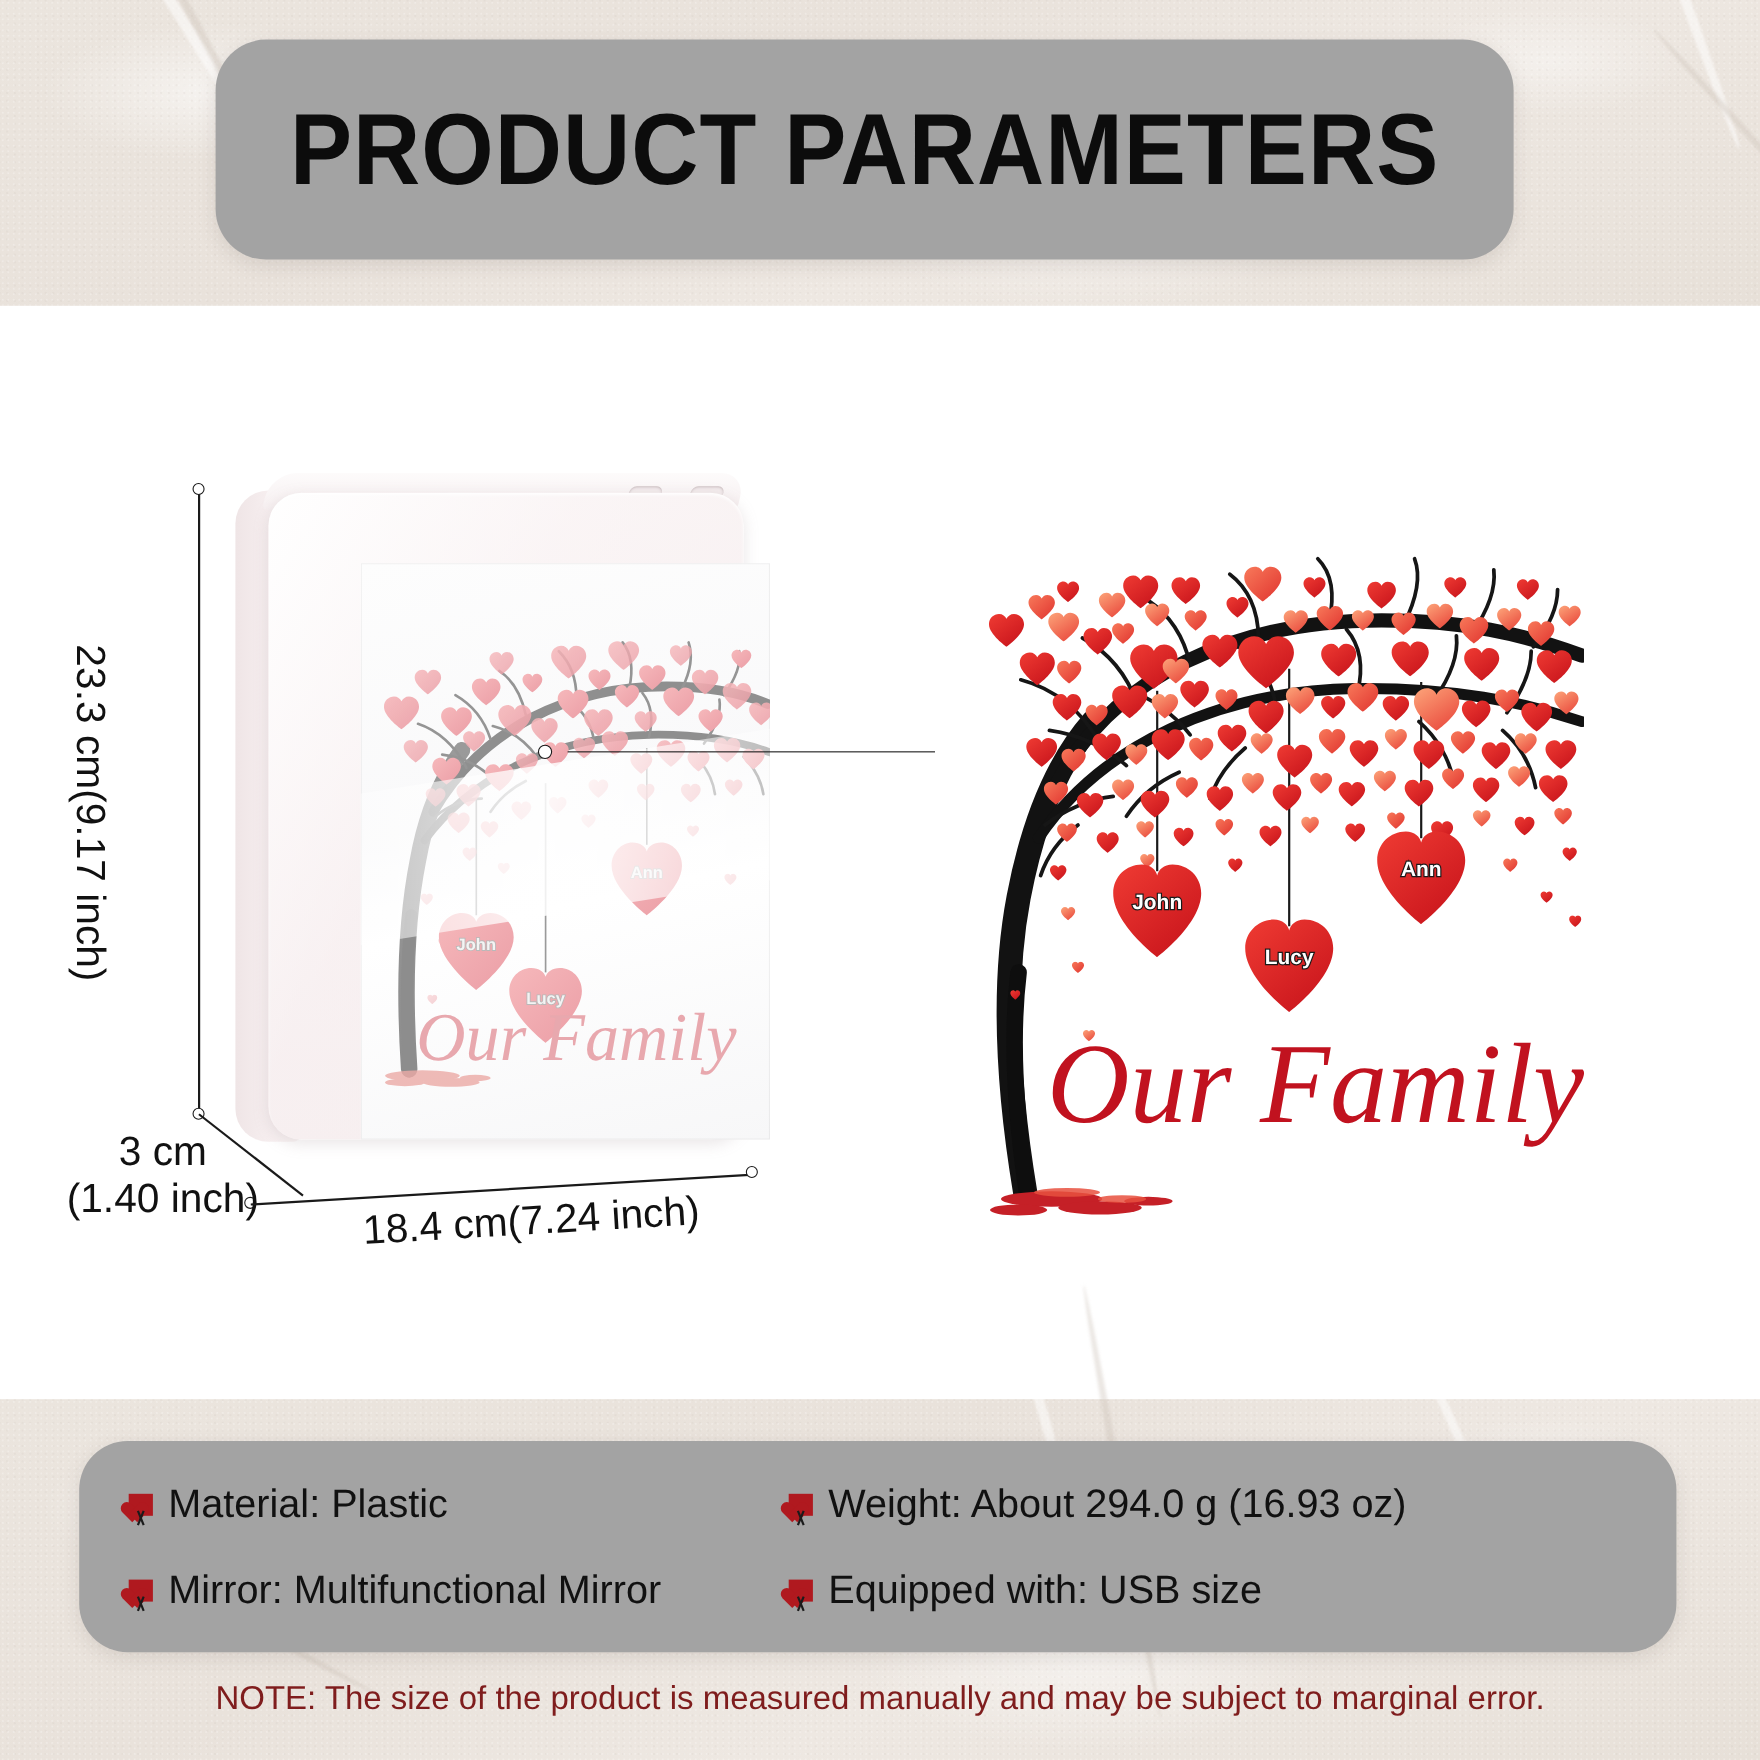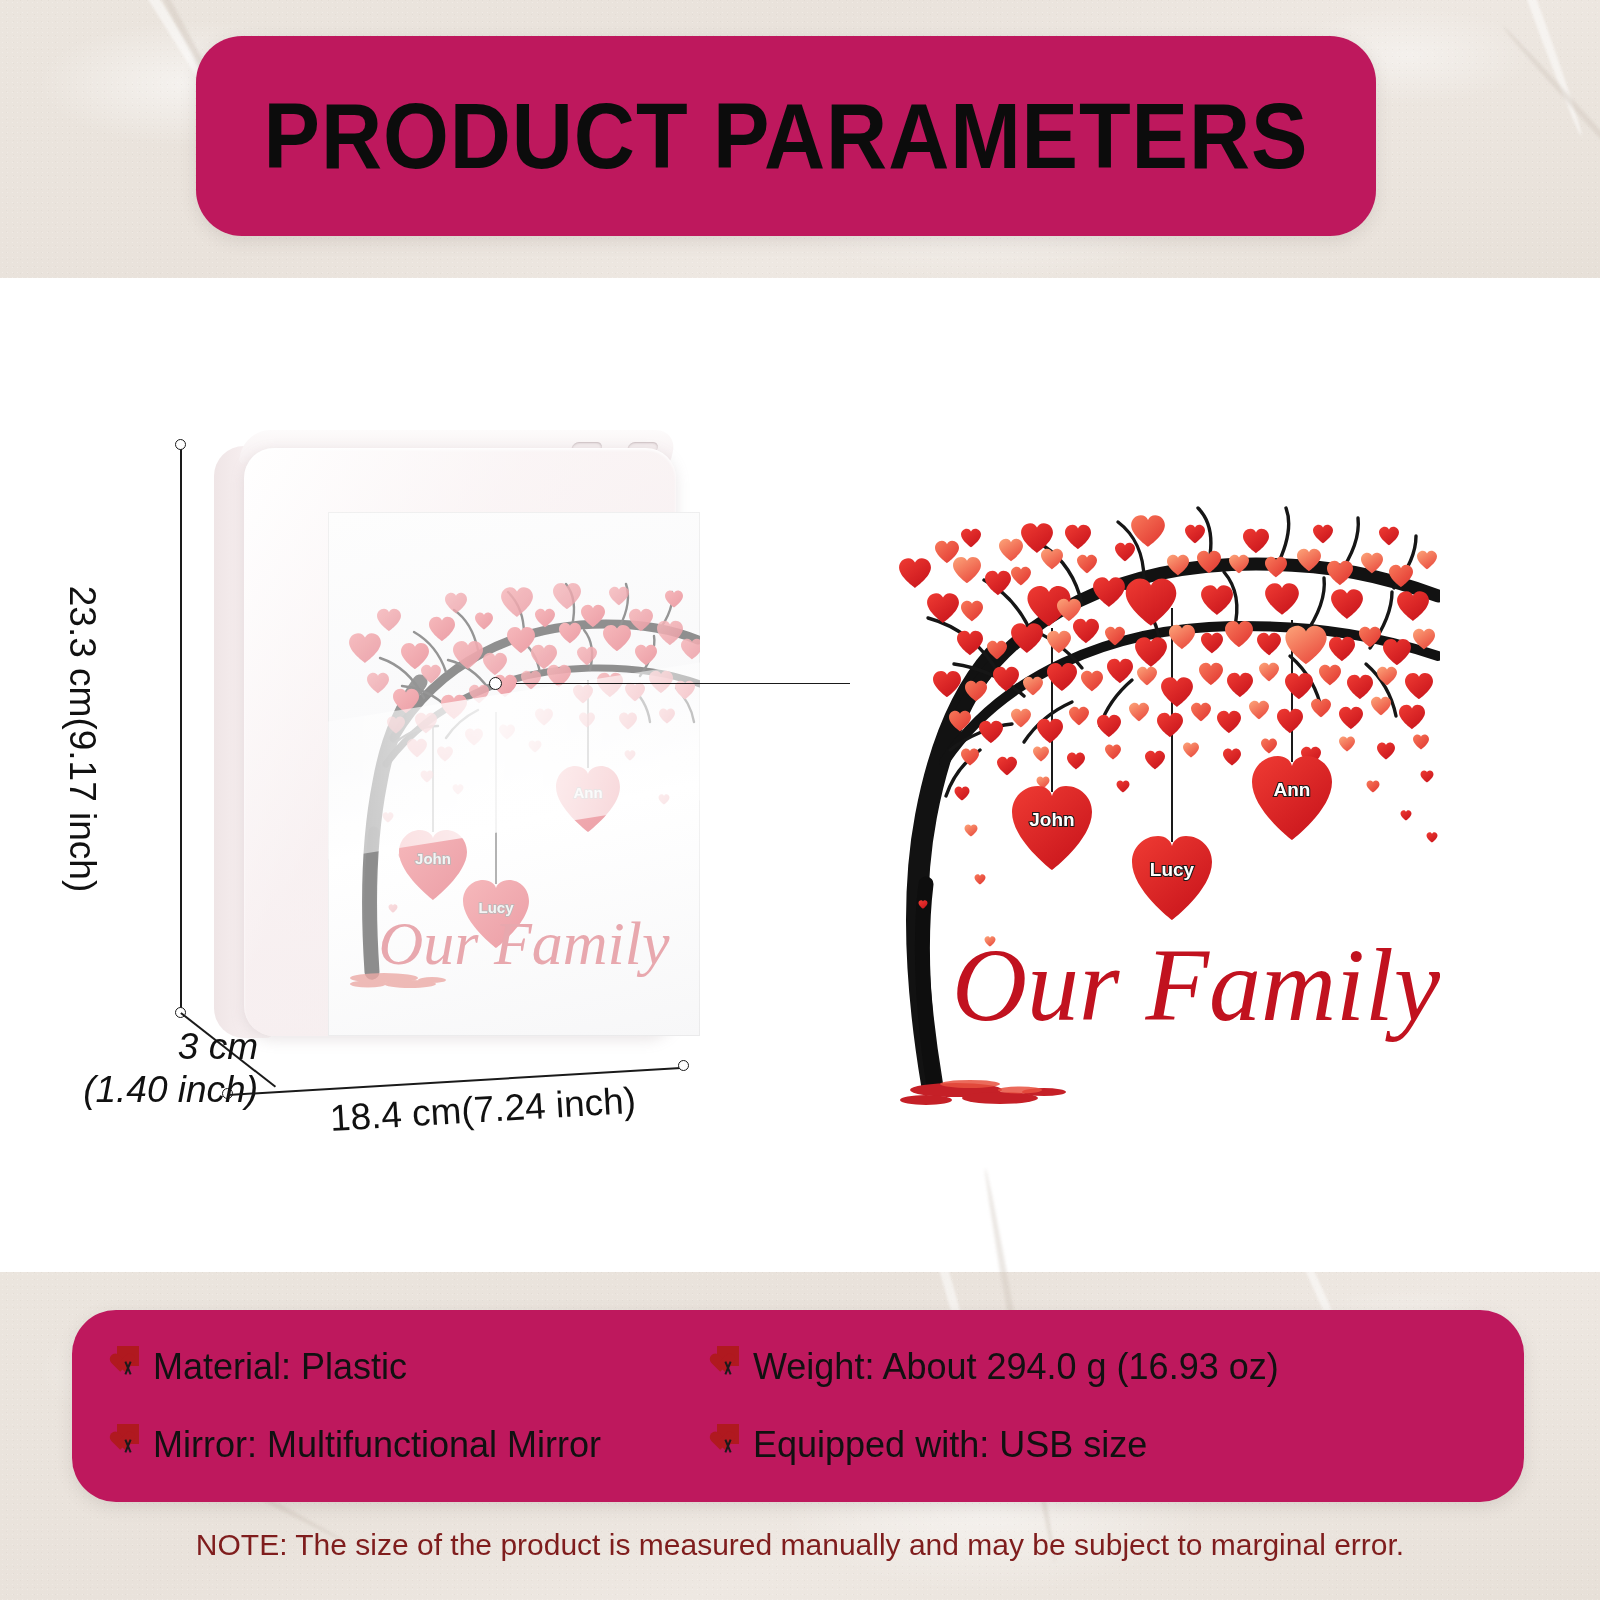--- a/index.html
+++ b/index.html
@@ -31,39 +31,39 @@
     position:absolute; inset:0; opacity:.5;
     background-image:
       radial-gradient(rgba(255,255,255,.5) .6px, transparent .7px),
       radial-gradient(rgba(185,175,165,.28) .6px, transparent .7px);
     background-size:5px 5px, 7px 7px;
     background-position:0 0, 3px 4px;
   }
 
   
   .card {
-    position:absolute; background:#be185d; border-radius:46px;
+    position:absolute; background:#a3a3a3; border-radius:46px;
     box-shadow:0 5px 16px rgba(120,108,98,.16);
   }
   #title-card { left:196px; top:36px; width:1180px; height:200px; }
   #specs-card { left:72px; top:1310px; width:1452px; height:192px; border-radius:44px; }
 
   #page-title {
     position:absolute; inset:0;
     display:flex; align-items:center; justify-content:center;
     font-size:92px; font-weight:bold; letter-spacing:1px;
     color:#0c0c0c; transform:scaleX(.92); white-space:nowrap;
   }
 
   
   .spec-grid {
     position:absolute; left:116px; top:1346px; width:1360px;
     display:grid; grid-template-columns:600px 760px; row-gap:36px;
   }
-  .spec { display:flex; align-items:flex-start; font-size:36px; color:#111; white-space:nowrap; }
+  .spec { display:flex; align-items:flex-end; font-size:36px; color:#111; white-space:nowrap; }
   .spec-text { margin-left:13px; }
   .hb { position:relative; width:24px; height:30px; flex:0 0 auto; }
   .hb .h {
     position:absolute; top:0; left:1px; width:22px; height:20px;
     background:#b0191f;
   }
   .hb .h:before, .hb .h:after {
     content:""; position:absolute; width:11px; height:18px; top:0;
     background:#b0191f; border-radius:11px 11px 0 0;
   }
@@ -142,22 +142,22 @@
     text-align:center; font-size:37px; color:#111;
     transform:rotate(90deg); transform-origin:50% 50%; white-space:nowrap;
   }
 
   #dim-d-line {
     position:absolute; left:181px; top:1012px; width:120px; height:1.6px;
     background:#1a1a1a; transform:rotate(38deg); transform-origin:0 50%;
   }
   #dim-d-dot { left:222px; top:1088px; }
   #dim-d-text {
-    position:absolute; left:38px; top:1026px; width:220px; text-align:right;
-    font-size:37px; line-height:1.16; color:#111;font-style:italic;
+    position:absolute; left:38px; top:1026px; width:220px; text-align:center;
+    font-size:37px; line-height:1.16; color:#111;
   }
 
   #dim-w-line {
     position:absolute; left:228px; top:1094px; width:458px; height:1.6px;
     background:#1a1a1a; transform:rotate(-3.4deg); transform-origin:0 50%;
   }
   #dim-w-dot { left:678px; top:1060px; }
   #dim-w-text {
     position:absolute; left:330px; top:1098px; font-size:37px; color:#111;
     white-space:nowrap; transform:rotate(-3.4deg); transform-origin:0 50%;

